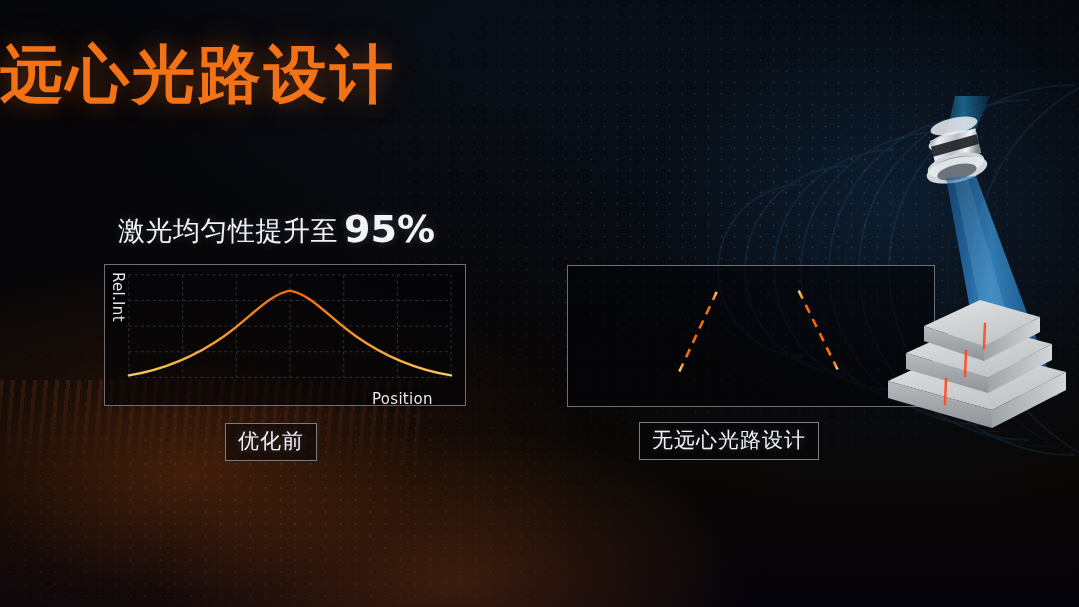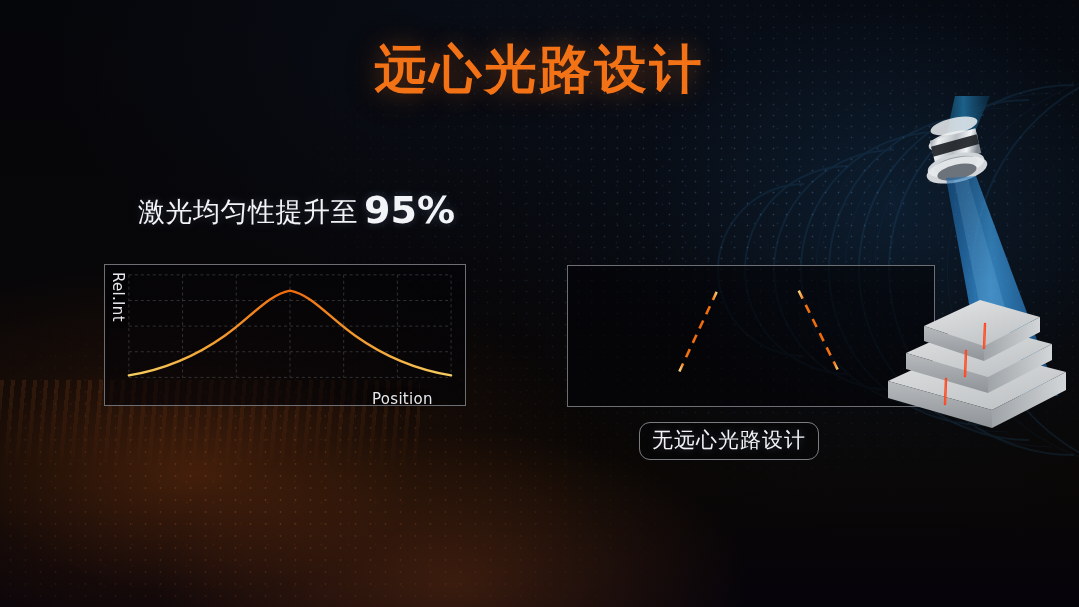--- a/index.html
+++ b/index.html
@@ -78,41 +78,41 @@
     -webkit-mask-image: linear-gradient(180deg, rgba(0,0,0,0.9) 0%, rgba(0,0,0,0) 85%);
     mask-image: linear-gradient(180deg, rgba(0,0,0,0.9) 0%, rgba(0,0,0,0) 85%);
   }
 
   
   .title {
     position: absolute;
     left: 0;
     right: 0;
     top: 42px;
-    text-align: center;
-    font-size: 52px;
+    text-align: left;
+    font-size: 63px;
     font-weight: bold;
     letter-spacing: 3px;
     color: #f47216;
     text-shadow: 0 0 22px rgba(244,114,22,0.30), 0 0 46px rgba(244,114,22,0.16);
     font-family: "DejaVu Sans", "Liberation Sans", sans-serif;
     line-height: 1.05;
   }
 
   
   .headline {
     position: absolute;
     color: #f2f4f7;
     white-space: nowrap;
     font-size: 27px;
     letter-spacing: 0.5px;
     text-shadow: 0 0 10px rgba(190,215,255,0.22);
     font-family: "DejaVu Sans", "Liberation Sans", sans-serif;
   }
-  .headline-left { left: 118px; top: 188px; margin-left: 20px; }
+  .headline-left { left: 118px; top: 207px; }
   .headline-right { left: 585px; top: 203px; }
   .pct {
     font-size: 38px;
     font-weight: bold;
     letter-spacing: 0px;
     margin-left: 6px;
     vertical-align: -2px;
   }
 
   
@@ -151,21 +151,21 @@
     color: #f1f3f6;
     font-size: 21px;
     letter-spacing: 1px;
     padding: 3px 12px 5px 12px;
     background: rgba(6,5,7,0.55);
     white-space: nowrap;
     font-family: "DejaVu Sans", "Liberation Sans", sans-serif;
     text-shadow: 0 0 8px rgba(170,200,245,0.25);
   }
   #caption-left  { left: 225px; top: 423px; }
-  #caption-right { left: 639px; top: 422px; border-radius: 11px; }
+  #caption-right { left: 639px; top: 422px; }
 
   
   #illustration {
     position: absolute;
     left: 880px;
     top: 96px;
     width: 199px;
     height: 340px;
   }
   #illustration svg { display: block; width: 100%; height: 100%; }
@@ -254,20 +254,21 @@
       <g fill="none" stroke="url(#edgeGrad)" stroke-width="2.6" stroke-linecap="butt">
         <path d="M52 107 L 112 107"></path>
         <path d="M112 107 L 150 25" stroke-dasharray="9 7"></path>
         <path d="M150 25 L 232 25"></path>
         <path d="M232 25 L 272 107" stroke-dasharray="9 7"></path>
         <path d="M272 107 L 332 107"></path>
       </g>
     </svg>
   </div>
 
+  <div class="caption" id="caption-left">优化前</div>
   <div class="caption" id="caption-right">无远心光路设计</div>
 
   <div id="illustration">
     <svg viewBox="0 0 199 340" xmlns="http://www.w3.org/2000/svg">
       <defs>
         <linearGradient id="beamTop" x1="0" y1="0" x2="1" y2="0">
           <stop offset="0%" stop-color="#0c3b55" stop-opacity="0.85"></stop>
           <stop offset="45%" stop-color="#1f6d9b" stop-opacity="0.95"></stop>
           <stop offset="100%" stop-color="#0a2c44" stop-opacity="0.8"></stop>
         </linearGradient>

